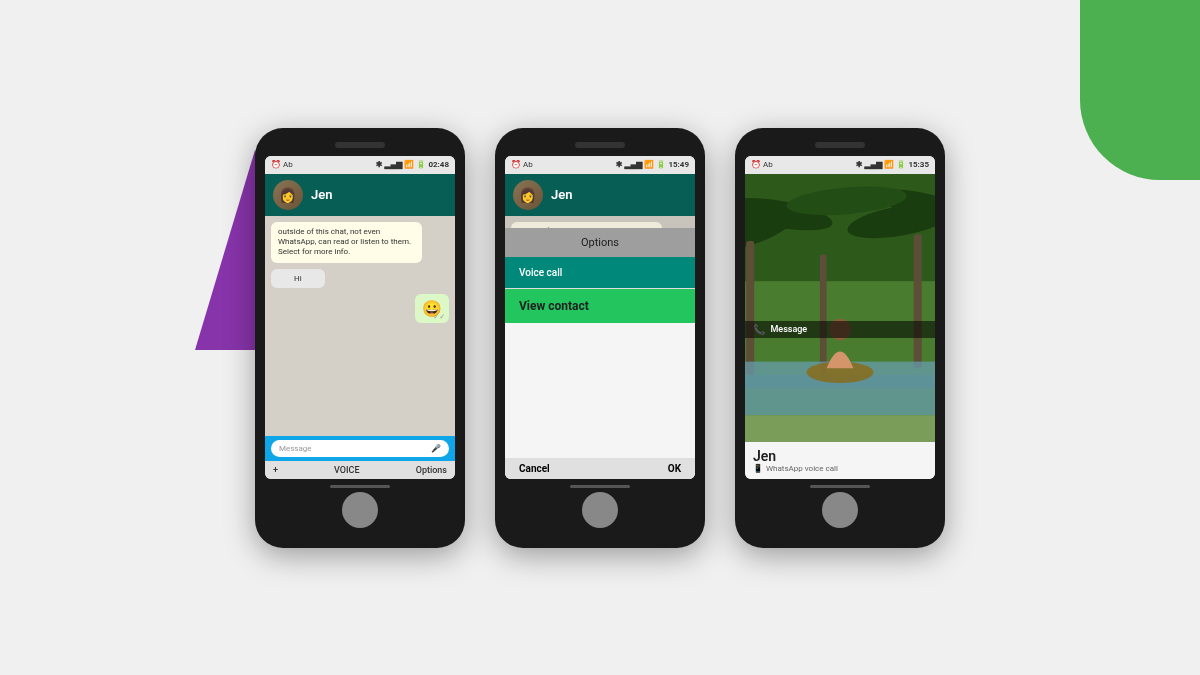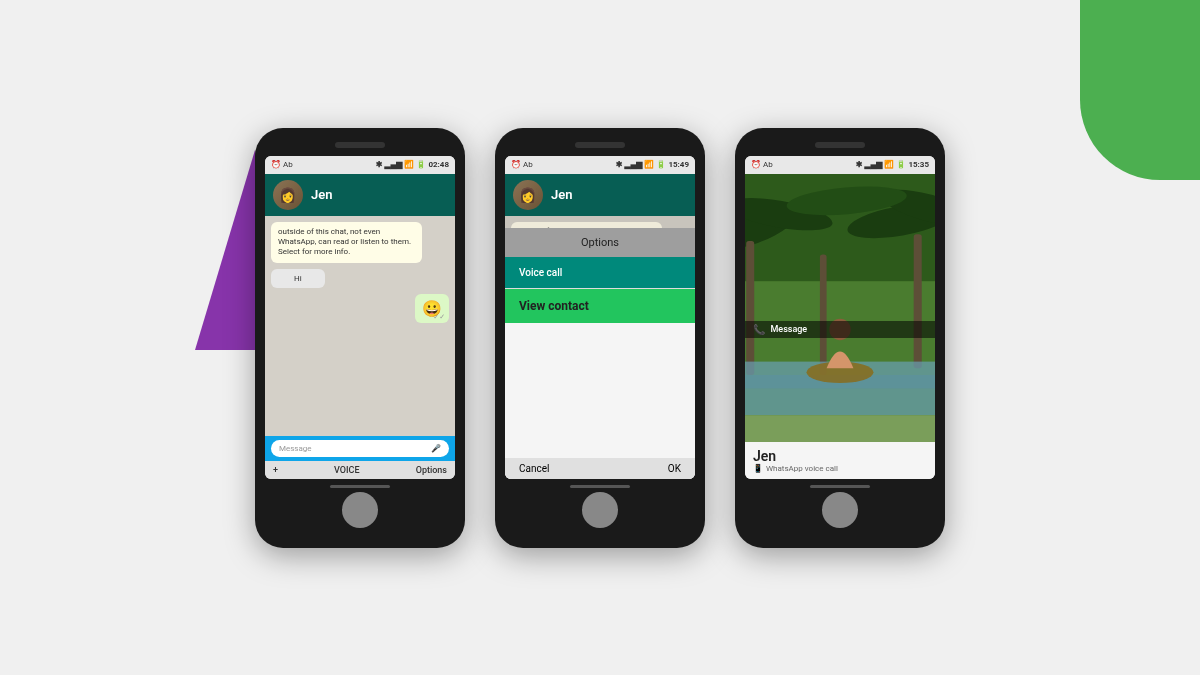--- a/index.html
+++ b/index.html
@@ -240,21 +240,21 @@
       border-top: 1px solid #ddd;
       font-weight: bold;
     }
 
     .options-actions {
       background: #e0e0e0;
       display: flex;
       justify-content: space-between;
       padding: 5px 14px;
       font-size: 10px;
-      font-weight: normal;
+      font-weight: bold;
       margin-top: 12px;
     }
 
     
     .calling-bg {
       flex: 1;
       position: relative;
       overflow: hidden;
     }
 

